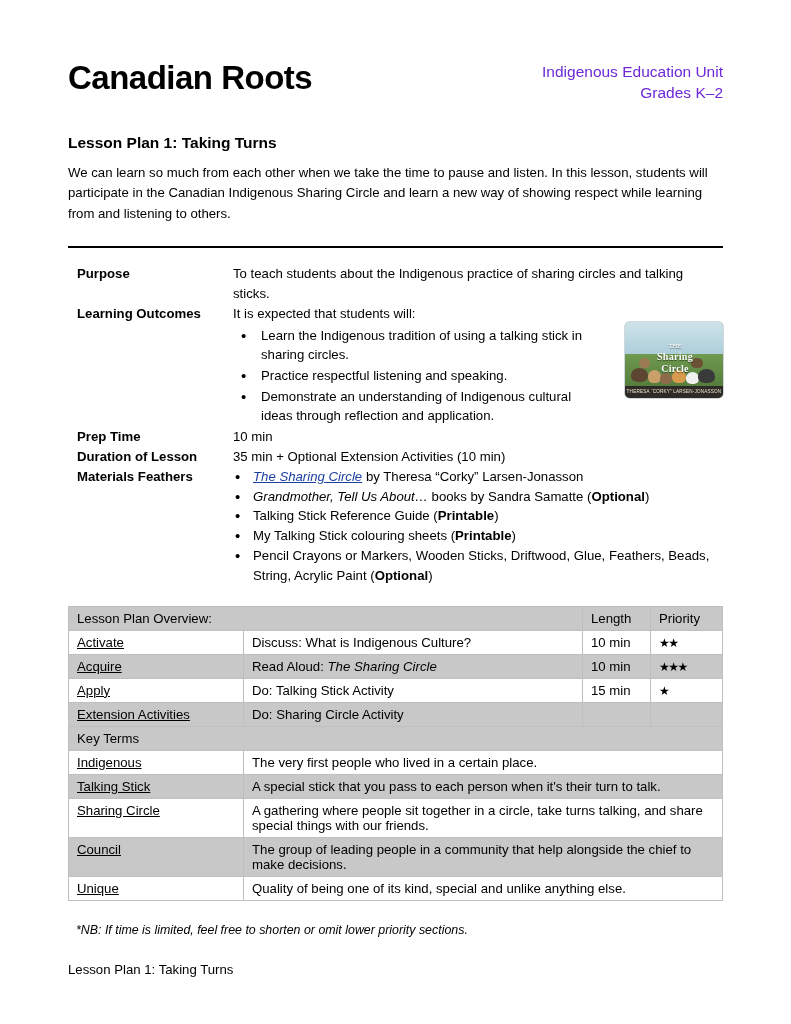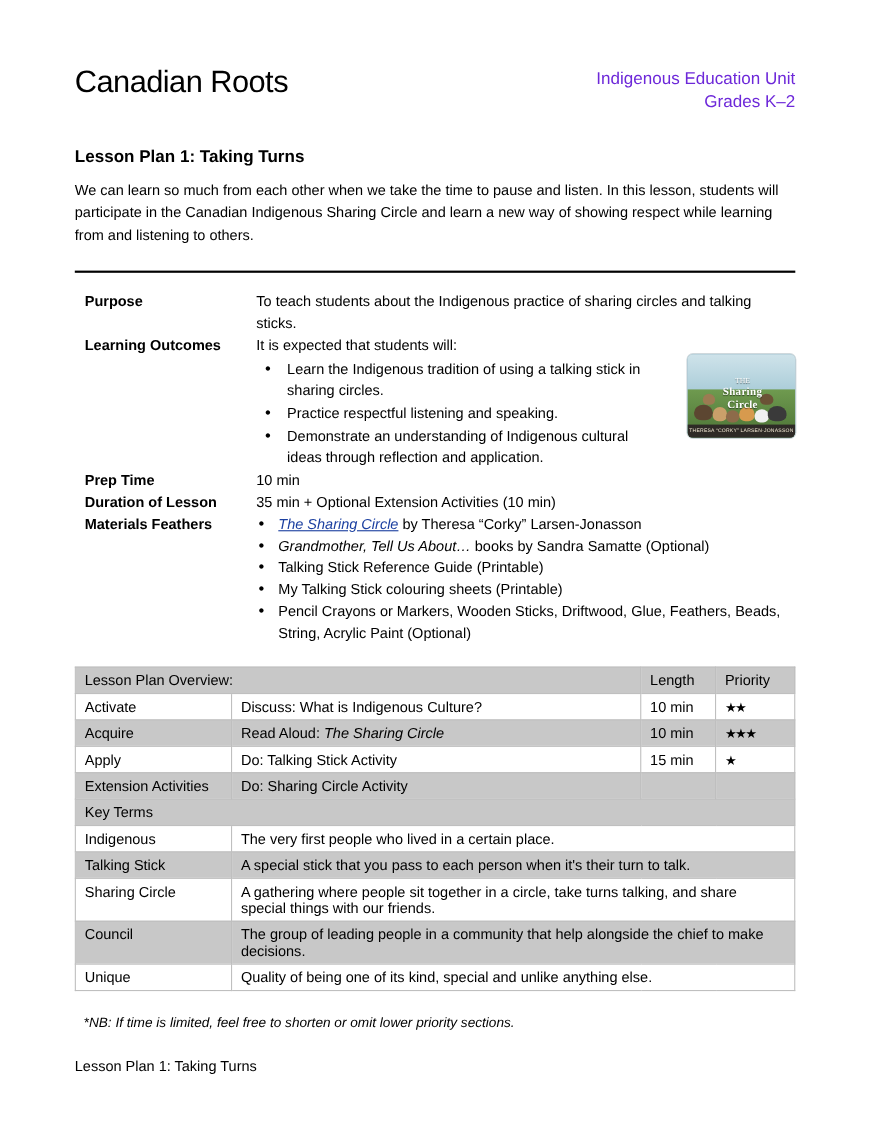--- a/index.html
+++ b/index.html
@@ -20,22 +20,22 @@
     padding: 56px 68px 0 68px;
   }
 
   
   .header {
     display: flex;
     align-items: flex-start;
     justify-content: space-between;
   }
   .brand {
-    font-size: 28px;
-    font-weight: normal;
+    font-size: 33px;
+    font-weight: bold;
     letter-spacing: -0.5px;
     line-height: 1.1;
     margin-top: 4px;
   }
   .header-right {
     text-align: right;
     font-size: 15.5px;
     line-height: 1.35;
     color: #6d28d9;
     padding-top: 6px;
@@ -115,21 +115,21 @@
     top: -1px;
     font-size: 15px;
   }
 
   .link-italic {
     font-style: italic;
     text-decoration: underline;
     color: #1b3fa0;
   }
   .ital { font-style: italic; }
-  .bold { font-weight: normal; }
+  .bold { font-weight: bold; }
 
   
   .book-cover {
     position: absolute;
     right: 0px;
     top: 58px;
     width: 98px;
     height: 76px;
     border-radius: 5px;
     overflow: hidden;
@@ -190,21 +190,21 @@
   }
   table.overview td, table.overview th {
     border: 1px solid #bfbfbf;
     padding: 4px 8px;
     vertical-align: top;
     text-align: left;
     font-weight: normal;
   }
   .row-shade td, .row-shade th { background: #c8c8c8; }
   .hdr td { font-weight: bold; }
-  td.c-term { width: 142px; }
+  td.c-term { width: 175px; text-decoration: underline; }
   td.c-desc { }
   td.c-len { width: 68px; text-align: center; }
   td.c-pri { width: 72px; text-align: center; letter-spacing: -1px; }
   th.c-len { width: 68px; text-align: center; font-weight: bold; }
   th.c-pri { width: 72px; text-align: center; font-weight: bold; }
   .stars { font-size: 12px; letter-spacing: -1.5px; }
 
   .nb {
     font-size: 12.4px;
     font-style: italic;

